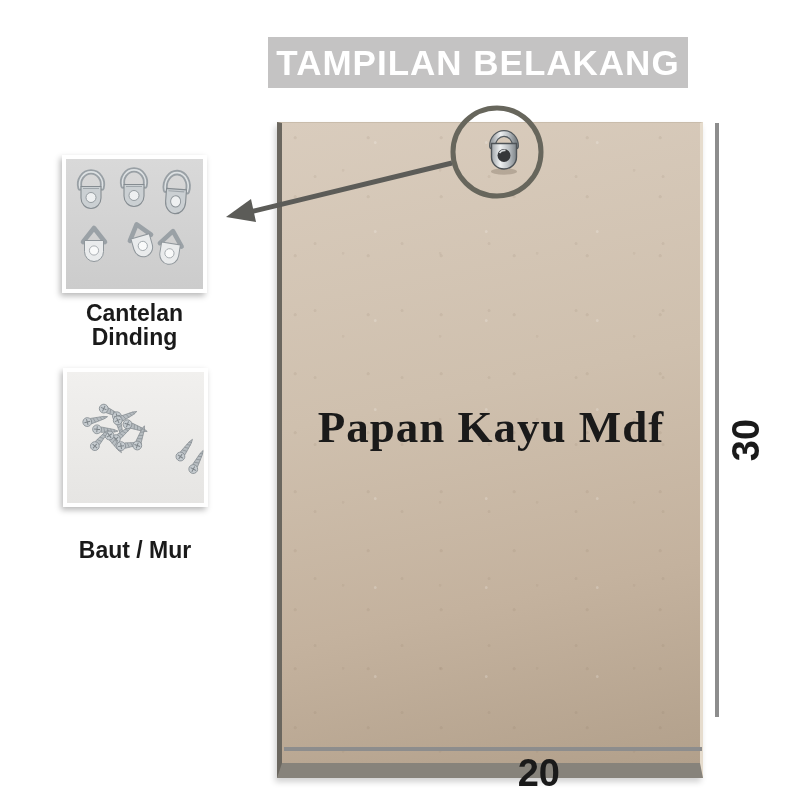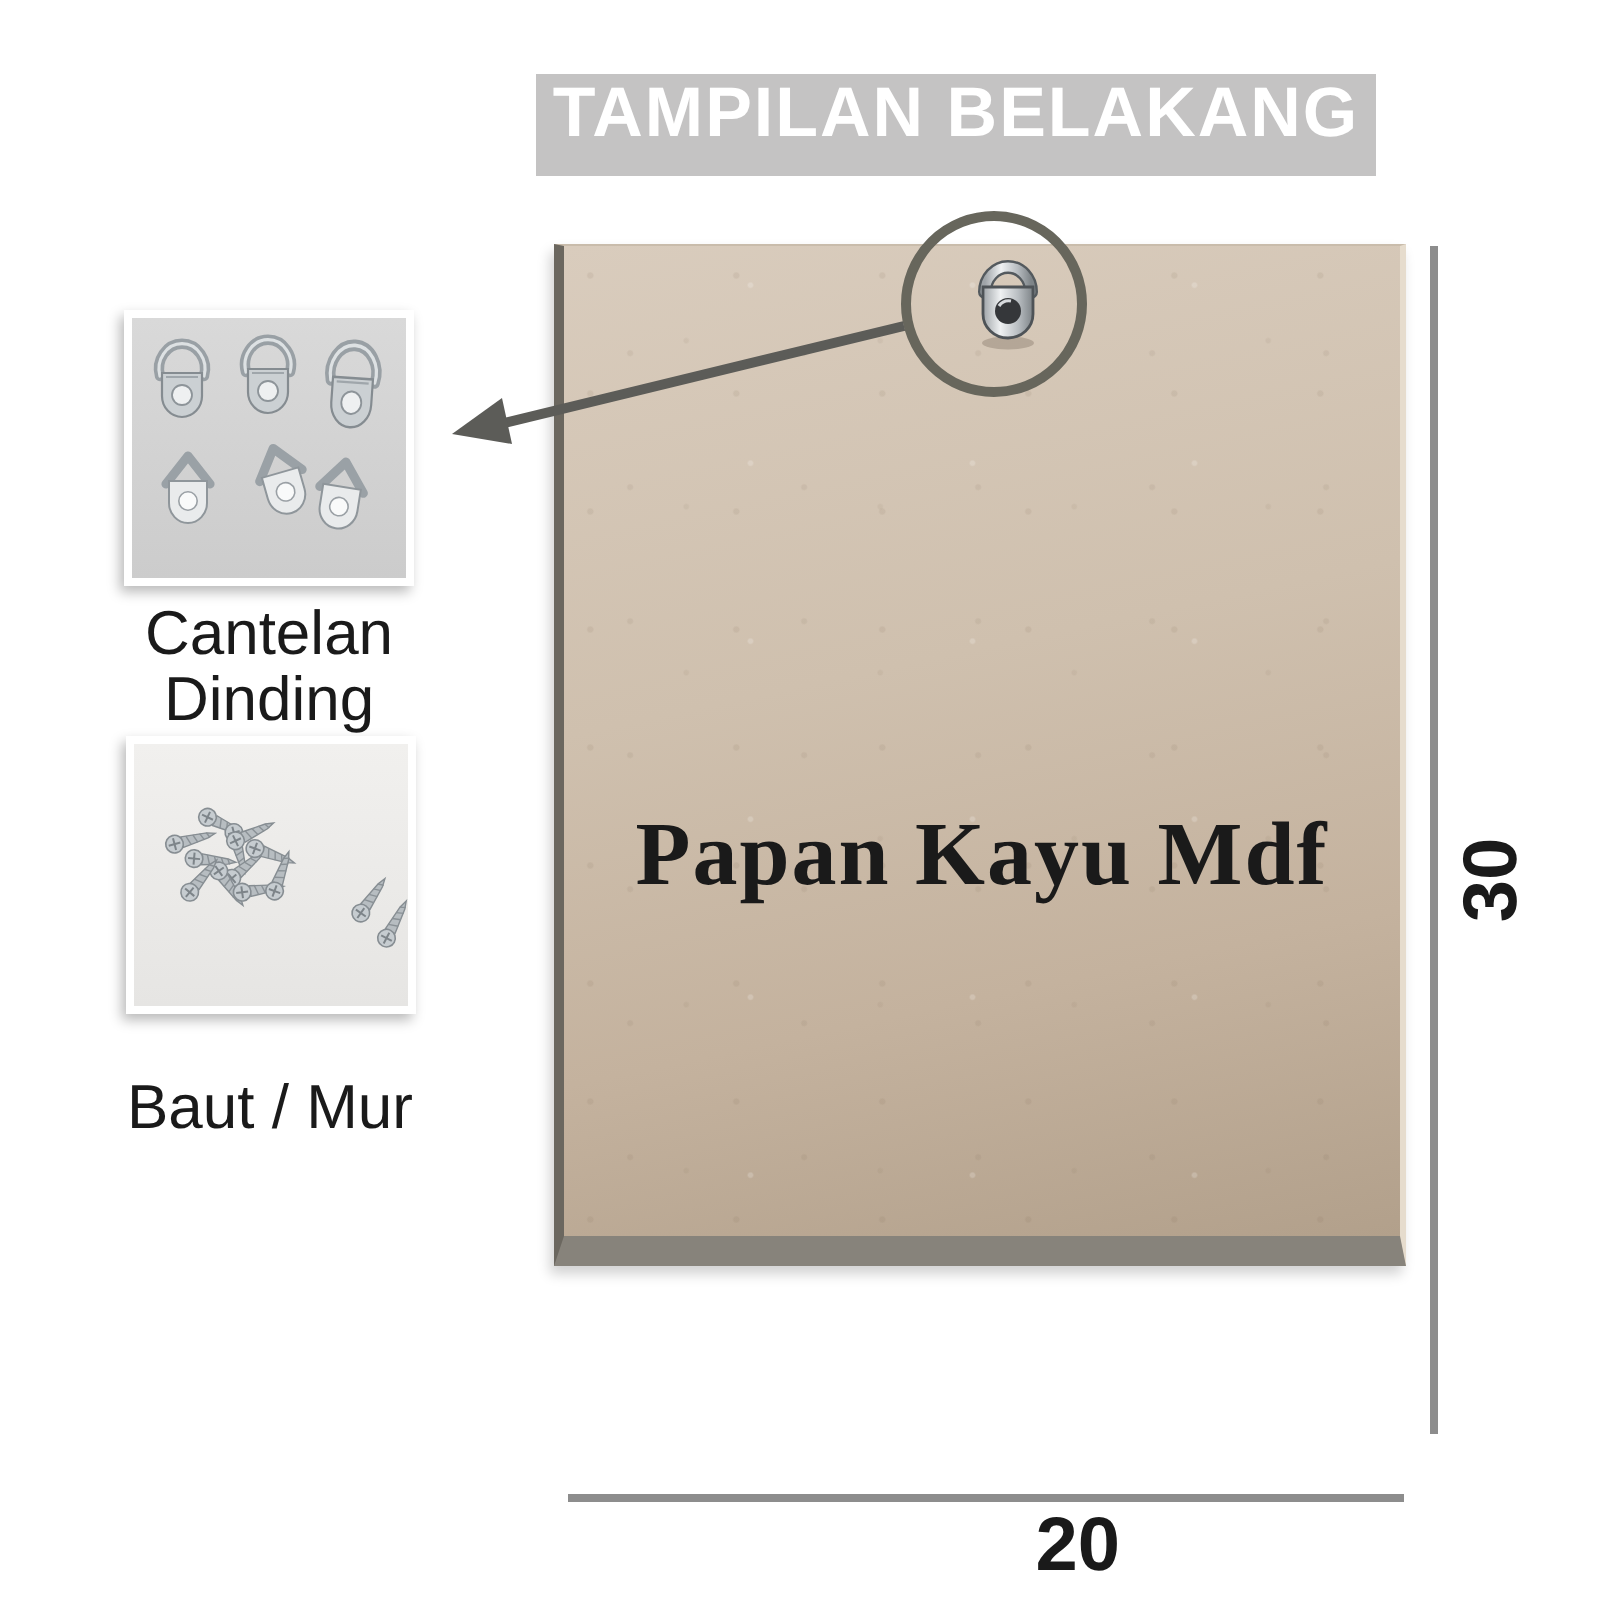--- a/index.html
+++ b/index.html
@@ -4,29 +4,29 @@
 <style>
   html,body{margin:0;padding:0;background:#ffffff;}
   .stage{
     position:relative;width:800px;height:800px;overflow:hidden;
     background:#ffffff;font-family:"Liberation Sans",sans-serif;
   }
   
   .banner{
     position:absolute;left:268px;top:37px;width:420px;height:51px;
     background:var(--banner-bg,#c4c3c3);
-    display:flex;justify-content:center;
+    display:flex;align-items:center;justify-content:center;
   }
   .banner span{
     color:var(--banner-text,#ffffff);font-size:35px;font-weight:bold;
     letter-spacing:1px;white-space:nowrap;
   }
   
   .board{
-    position:absolute;left:277px;top:122px;width:426px;height:511px;
+    position:absolute;left:277px;top:122px;width:426px;height:656px;
     box-sizing:border-box;
     border-left:5px solid #6b675f;
     border-bottom:15px solid #87837b;
     border-right:3px solid #e6dccd;
     border-top:1px solid #c9bcab;
     background:
       radial-gradient(circle at 18% 25%, rgba(118,96,74,0.10) 1.2px, transparent 2px),
       radial-gradient(circle at 63% 57%, rgba(118,96,74,0.08) 1px, transparent 1.8px),
       radial-gradient(circle at 84% 22%, rgba(255,255,255,0.20) 1px, transparent 1.8px),
       radial-gradient(circle at 38% 80%, rgba(110,90,70,0.09) 1.1px, transparent 1.9px),
@@ -46,21 +46,21 @@
     box-shadow:-2px 3px 6px rgba(0,0,0,0.28);
   }
   .box-hangers{left:62px;top:155px;width:145px;height:138px;}
   .box-screws{left:63px;top:368px;width:145px;height:139px;}
   .photo-inner{width:100%;height:100%;}
   .photo-inner-gray{background:linear-gradient(180deg,#d9d9d9 0%,#cccccc 100%);}
   .photo-inner-white{background:linear-gradient(180deg,#f1f0ee 0%,#e6e5e3 100%);}
   .photo-inner svg{display:block;width:100%;height:100%;}
   
   .caption{
-    position:absolute;text-align:center;font-weight:normal;font-size:31px;
+    position:absolute;text-align:center;font-weight:bold;font-size:23px;
     color:var(--label-black,#1a1a1a);line-height:1.05;
   }
   .caption-hangers{left:62px;top:301px;width:145px;}
   .caption-hangers span{display:block;}
   .caption-screws{left:55px;top:538px;width:160px;}
   
   .dim-line-v{
     position:absolute;left:715px;top:123px;width:4px;height:594px;
     background:var(--dimension-line-gray,#8d8d8d);
   }

